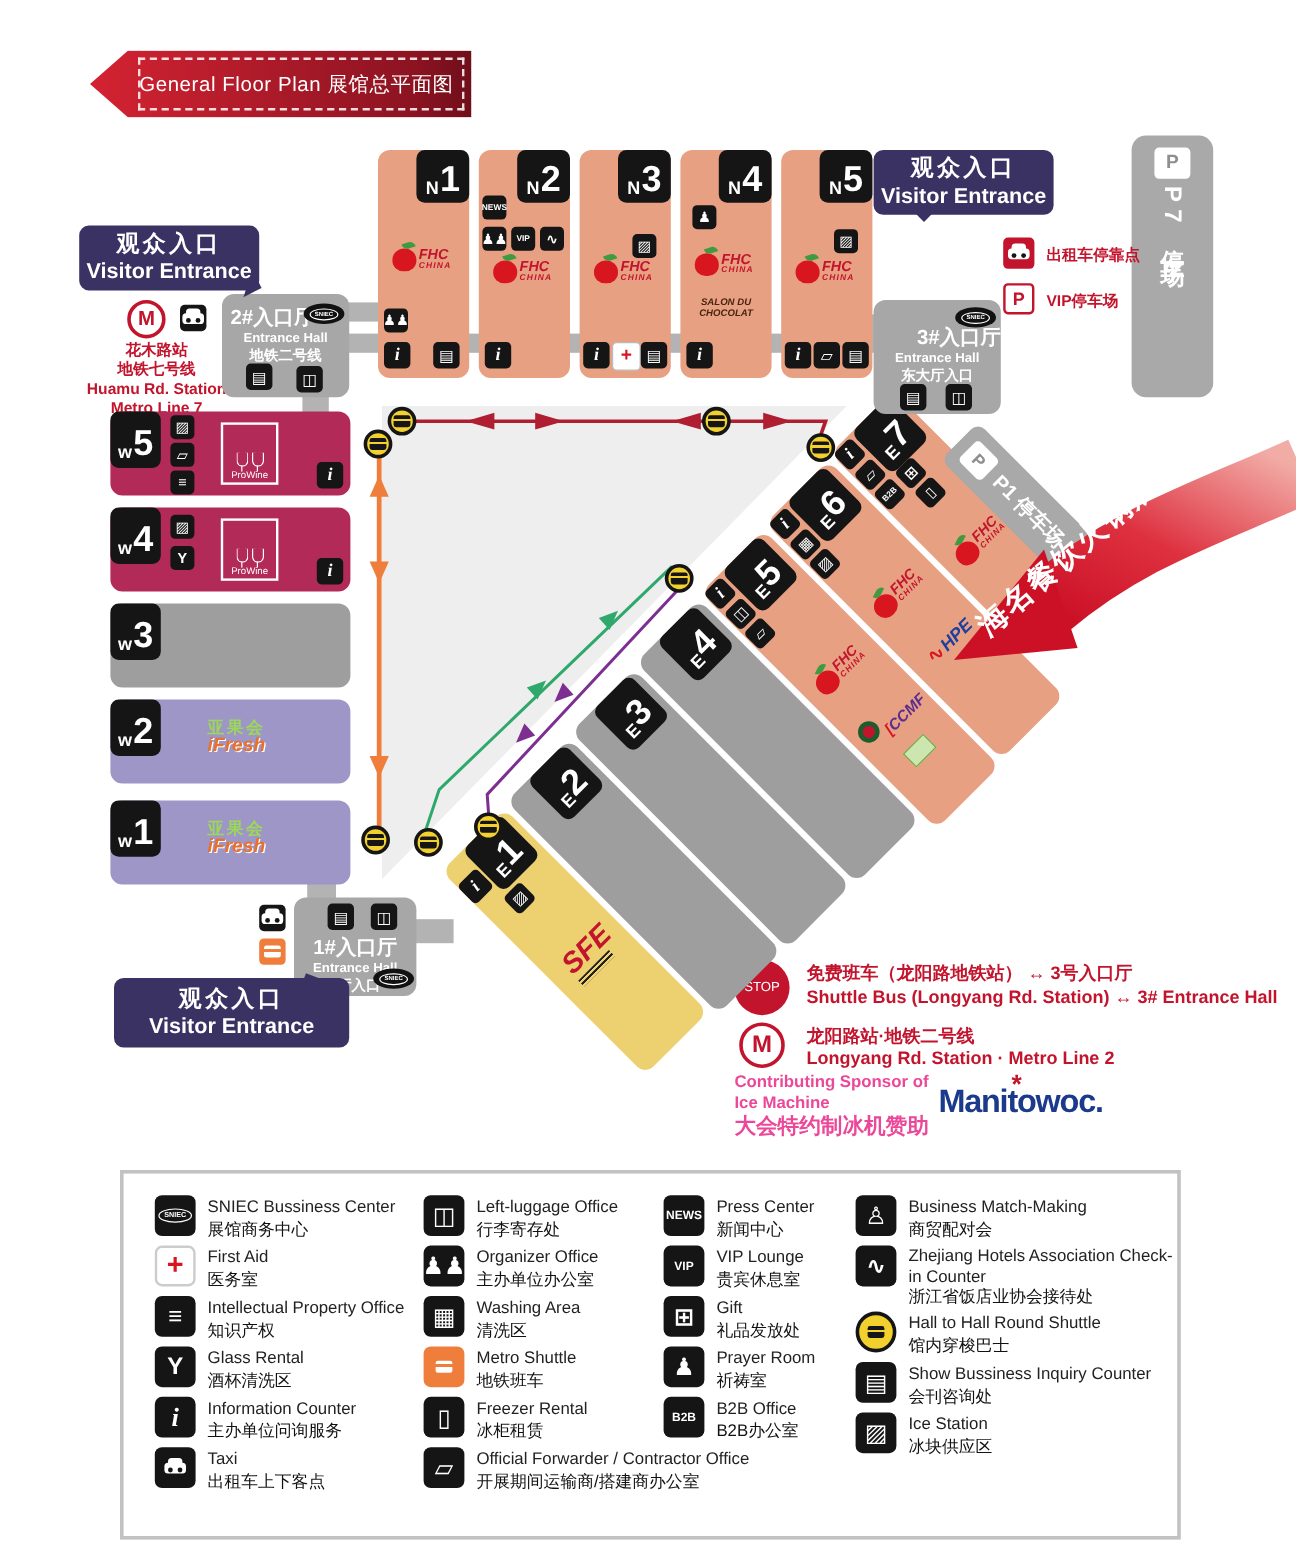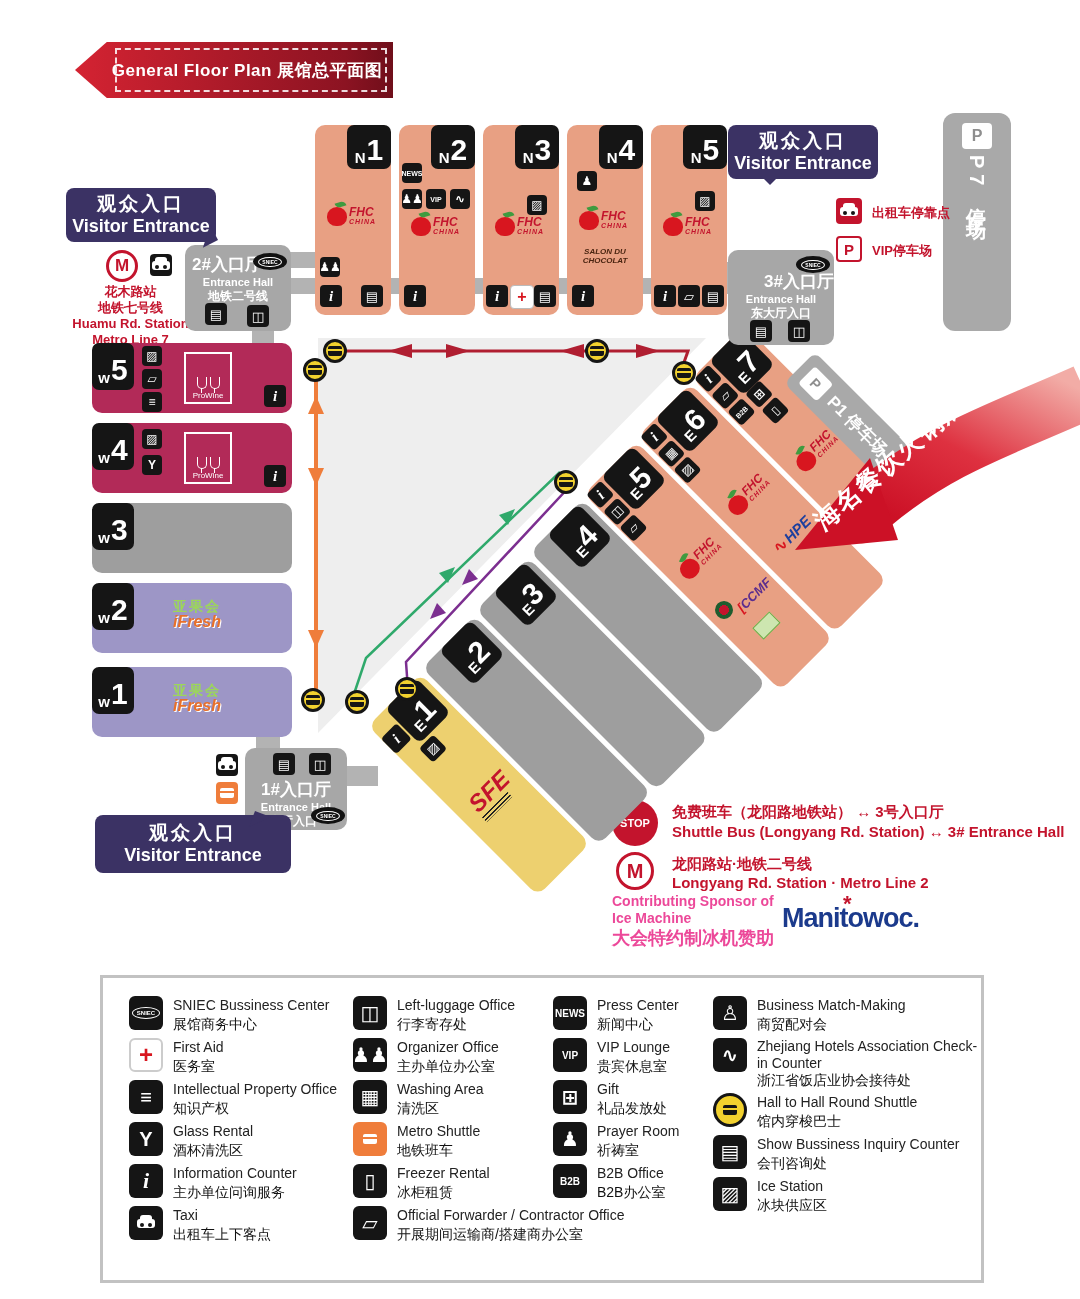--- a/index.html
+++ b/index.html
@@ -6,21 +6,21 @@
   body{font-family:"Liberation Sans","DejaVu Sans",sans-serif;}
   .canvas{position:relative;width:1080px;height:1299px;background:#fff;overflow:hidden;}
   .abs{position:absolute;}
 
   
   .banner{position:absolute;left:75px;top:42px;width:318px;height:56px;
     background:linear-gradient(90deg,#d42332,#8c1322 85%,#6f0e1a);
     clip-path:polygon(0 50%,10% 0,100% 0,100% 100%,10% 100%);
     display:flex;align-items:center;justify-content:center;padding-left:26px;box-sizing:border-box;}
   .banner::after{content:"";position:absolute;inset:6px 6px 6px 40px;border:2px dashed #fff;opacity:.85;pointer-events:none;}
-  .banner span{color:#fff;font-weight:bold;font-size:17px;letter-spacing:.5px;white-space:nowrap;}
+  .banner span{color:#fff;font-weight:normal;font-size:17px;letter-spacing:.5px;white-space:nowrap;}
 
   
   .triangle{position:absolute;left:318px;top:338px;width:388px;height:395px;background:#eeeeee;
     clip-path:polygon(0 0,100% 0,0 100%);}
   .corridor{position:absolute;background:#b3b3b3;}
 
   
   .hall{position:absolute;border-radius:10px;box-sizing:border-box;}
   .hn{width:76px;height:190px;background:#e8a083;}
   .hw{width:200px;height:70px;background:#b22a58;}
@@ -106,21 +106,21 @@
     box-sizing:border-box;color:#fff;font-weight:bold;font-size:17px;z-index:7;}
 
   
   .hl-arrow-text{position:absolute;left:818px;top:508px;width:260px;transform:rotate(-41deg);transform-origin:0 50%;
     color:#fff;font-weight:bold;font-size:25px;letter-spacing:2px;z-index:9;white-space:nowrap;}
   svg.routes{position:absolute;left:0;top:0;z-index:5;pointer-events:none;}
   svg.bigarrow{position:absolute;left:0;top:0;z-index:8;pointer-events:none;}
 
   
   .stop-circ{position:absolute;left:612px;top:800px;width:46px;height:46px;border-radius:50%;background:#c3142d;
-    color:#fff;font-weight:bold;font-size:11px;display:flex;align-items:center;justify-content:center;}
+    color:#fff;font-weight:normal;font-size:11px;display:flex;align-items:center;justify-content:center;}
   .shuttle-text{position:absolute;left:672px;top:802px;line-height:20px;}
   .metro2-text{position:absolute;left:672px;top:854px;line-height:19px;}
   .sponsor{position:absolute;left:612px;top:893px;color:#ec4899;font-weight:bold;font-size:14px;line-height:17px;}
   .sponsor .zh{font-size:18px;margin-top:3px;font-weight:bold;}
   .mani{position:absolute;left:782px;top:903px;color:#1b3a8c;font-weight:bold;font-size:27px;letter-spacing:-1px;}
   .mani .mstar{position:absolute;left:61px;top:-12px;color:#c3142d;font-size:22px;}
 
   
   .legend{position:absolute;left:100px;top:975px;width:884px;height:308px;background:#fff;border:3px solid #c2c2c2;
     box-shadow:0 0 0 2px #fff inset;box-sizing:border-box;z-index:3;}

